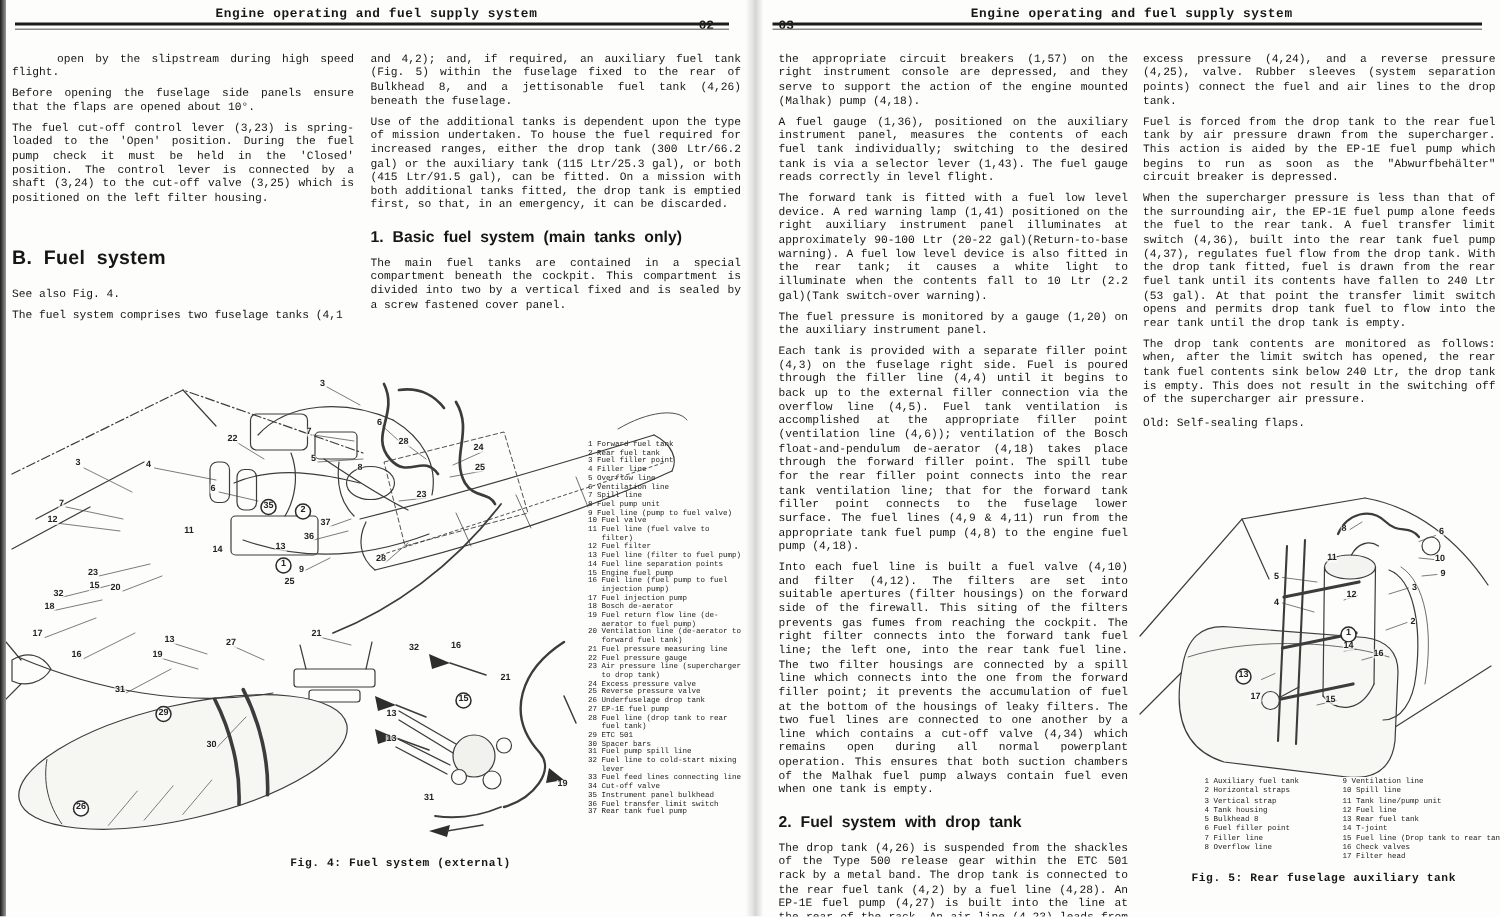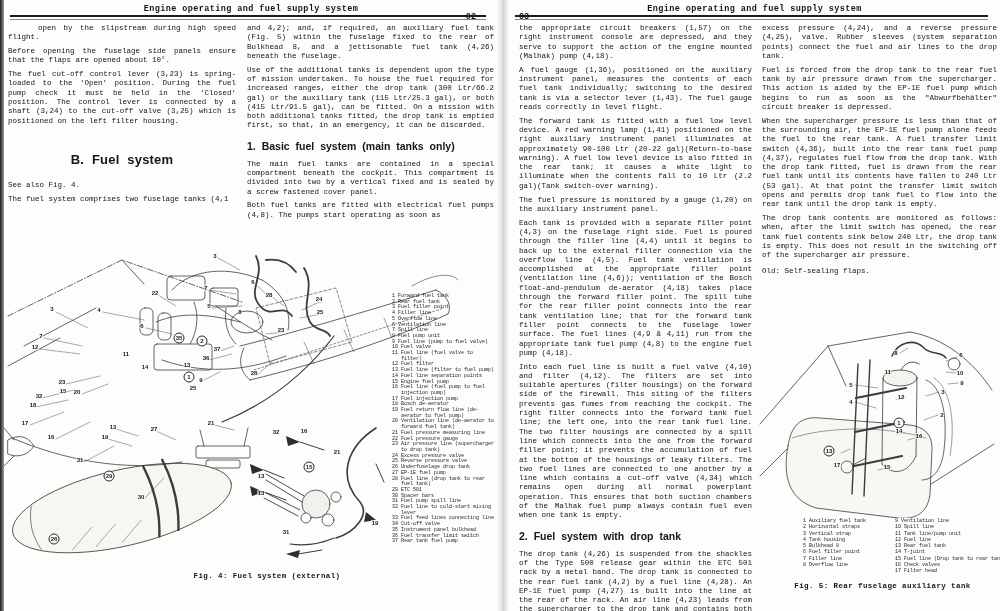--- a/index.html
+++ b/index.html
@@ -12,28 +12,28 @@
   .page{position:absolute;top:0;height:611px;}
   .page-left{left:4px;width:494px;}
   .page-right{left:509px;width:491px;}
   .ph-title{position:absolute;top:4px;left:0;width:100%;text-align:center;
        font-weight:bold;font-size:8.5px;letter-spacing:.4px;}
   .ph-num{position:absolute;top:12px;font-weight:bold;font-size:8.5px;}
   .page-left .ph-num{right:22px;}
   .page-right .ph-num{left:10px;}
   .rule-a{position:absolute;top:15px;left:6px;right:12px;height:2px;background:#1c1c1c;}
   .rule-b{position:absolute;top:18.5px;left:6px;right:12px;height:1px;background:#8a8a8a;}
-  .col{position:absolute;top:24px;}
+  .col{position:absolute;top:36px;}
   .page-left .colA{left:4px;width:228px;}
   .page-left .colB{left:243px;width:247px;}
   .page-right .colA{left:10px;width:233px;}
   .page-right .colB{left:253px;width:235px;}
   .para{margin:0 0 4.5px;font-size:7.5px;line-height:9.3px;text-align:justify;}
   .h-big{font-family:"Liberation Sans",sans-serif;font-weight:bold;font-size:13px;
-       text-align:center;margin:26px 0 14px;word-spacing:4px;letter-spacing:.2px;}
+       margin:26px 0 14px;word-spacing:4px;letter-spacing:.2px;}
   .h-sec{font-family:"Liberation Sans",sans-serif;font-weight:bold;font-size:10.5px;
        margin:9px 0 8px;word-spacing:3px;}
   .fig-diagram{position:absolute;}
   #fig4-diagram{left:0;top:250px;width:455px;height:322px;}
   #fig5-diagram{left:249px;top:328px;width:240px;height:190px;}
   .fig-diagram svg{position:absolute;left:0;top:0;}
   .callout{position:absolute;transform:translate(-50%,-50%);
        font-family:"Liberation Sans",sans-serif;font-weight:bold;font-size:6px;color:#222;
        background:rgba(253,253,252,.65);padding:0 .5px;}
   .callout.circled{border:.9px solid #2a2a2a;border-radius:50%;width:9px;height:9px;
@@ -75,21 +75,20 @@
   </div>
 
   <div class="col colB">
     <div>
         <p class="para">and 4,2); and, if required, an auxiliary fuel tank (Fig. 5) within the fuselage fixed to the rear of Bulkhead 8, and a jettisonable fuel tank (4,26) beneath the fuselage.</p>
         <p class="para">Use of the additional tanks is dependent upon the type of mission undertaken. To house the fuel required for increased ranges, either the drop tank (300 Ltr/66.2 gal) or the auxiliary tank (115 Ltr/25.3 gal), or both (415 Ltr/91.5 gal), can be fitted. On a mission with both additional tanks fitted, the drop tank is emptied first, so that, in an emergency, it can be discarded.</p>
       </div>
     <div class="h-sec">1. Basic fuel system (main tanks only)</div>
     <div>
         <p class="para">The main fuel tanks are contained in a special compartment beneath the cockpit. This compartment is divided into two by a vertical fixed and is sealed by a screw fastened cover panel.</p>
-        <p class="para">Both fuel tanks are fitted with electrical fuel pumps (4,8). The pumps start operating as soon as</p>
       </div>
   </div>
 
   <div class="fig-diagram" id="fig4-diagram">
     <svg width="455" height="322" viewBox="0 0 455 322">
       <g stroke="#3c3c3c" stroke-width=".8" fill="none" stroke-linecap="round">
         <path d="M4,66 L118,10 L238,52" stroke-dasharray="6 2 1 2"></path>
         <path d="M20,96 L92,58"></path>
         <path d="M118,10 L140,34"></path>
         <path d="M4,116 L56,88"></path>

